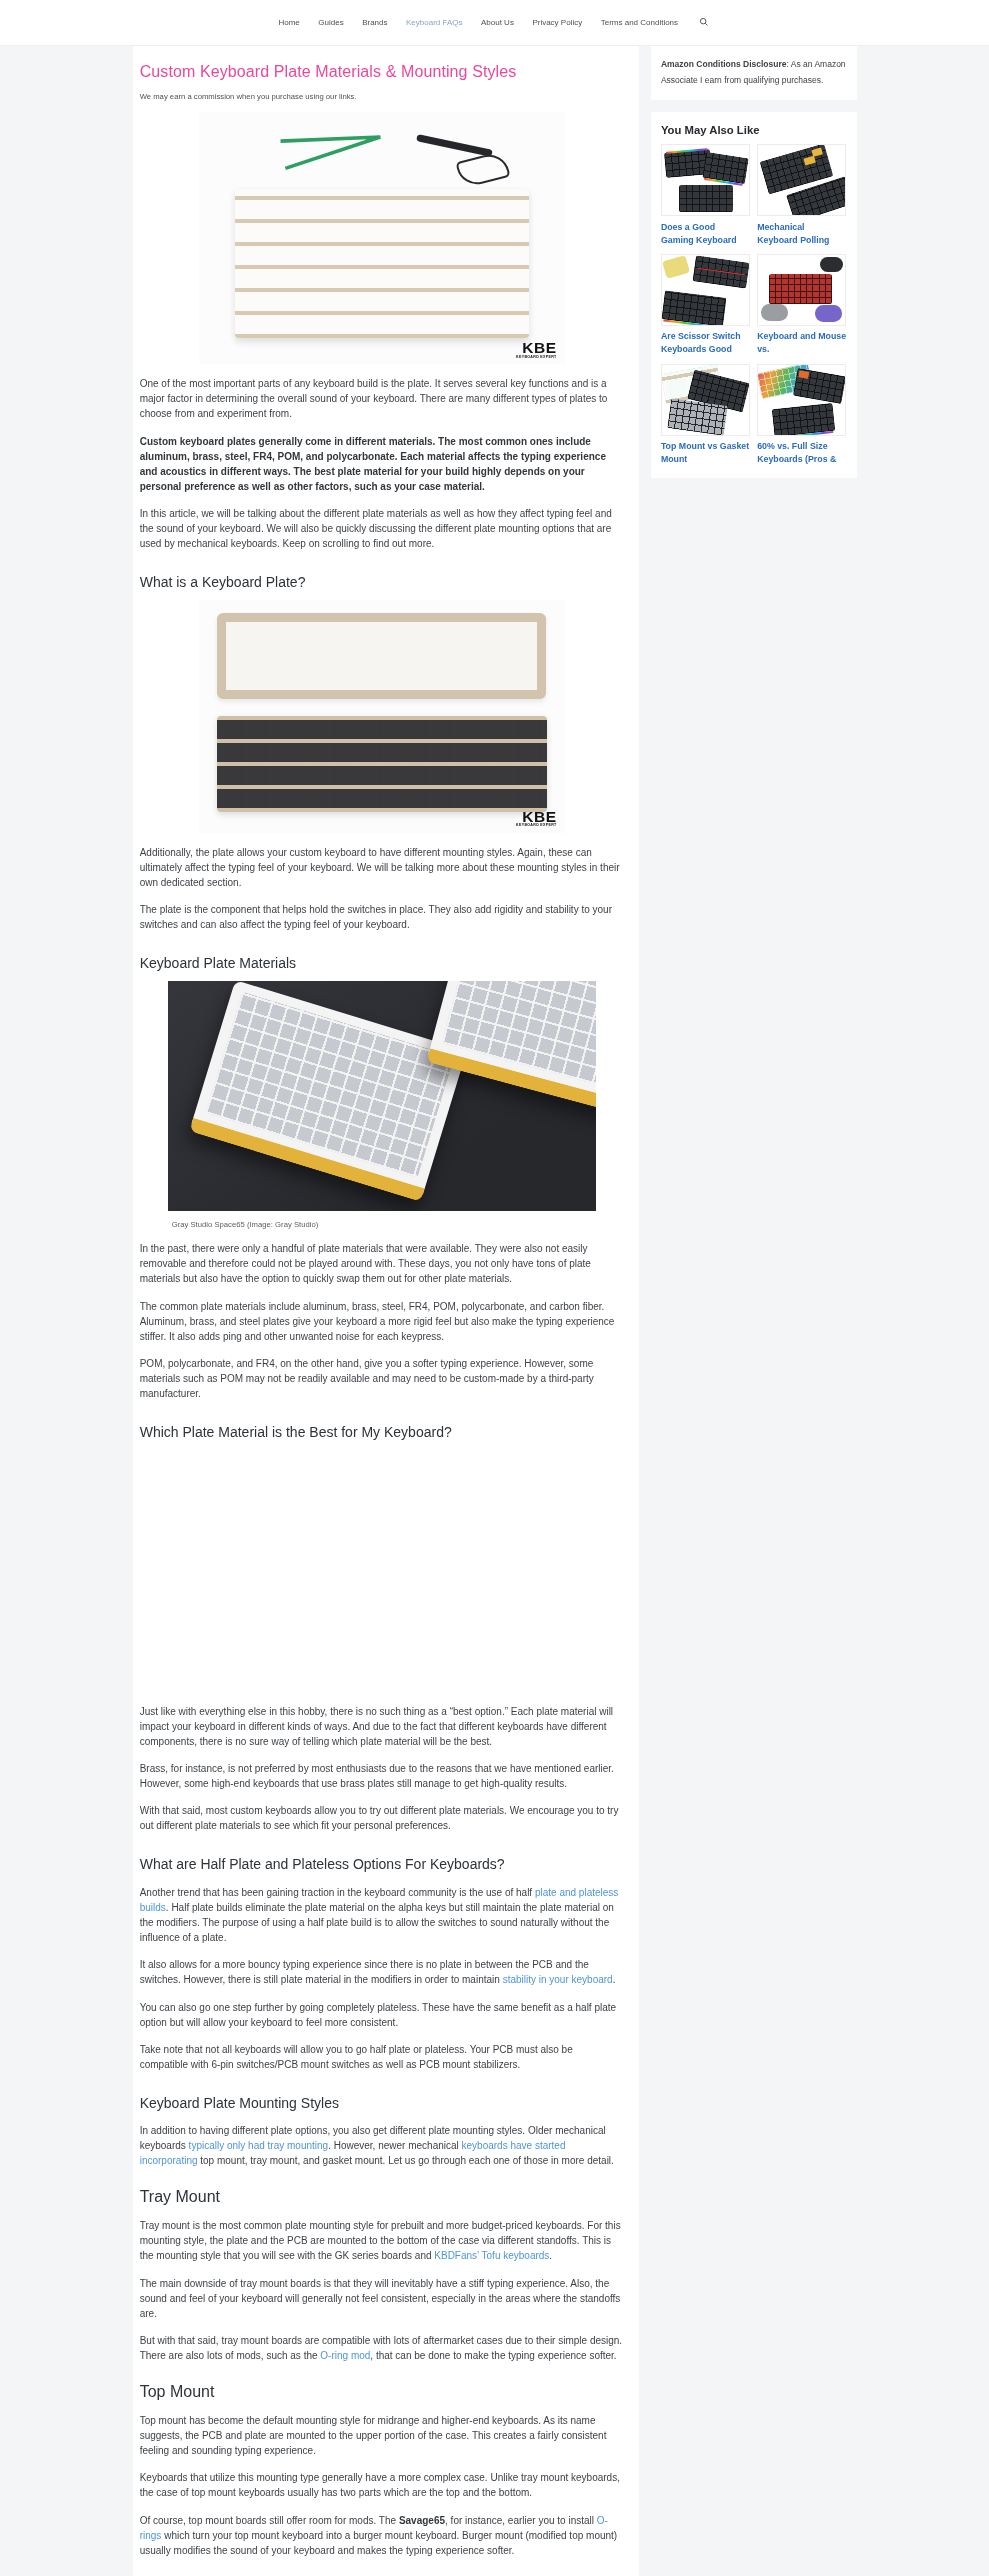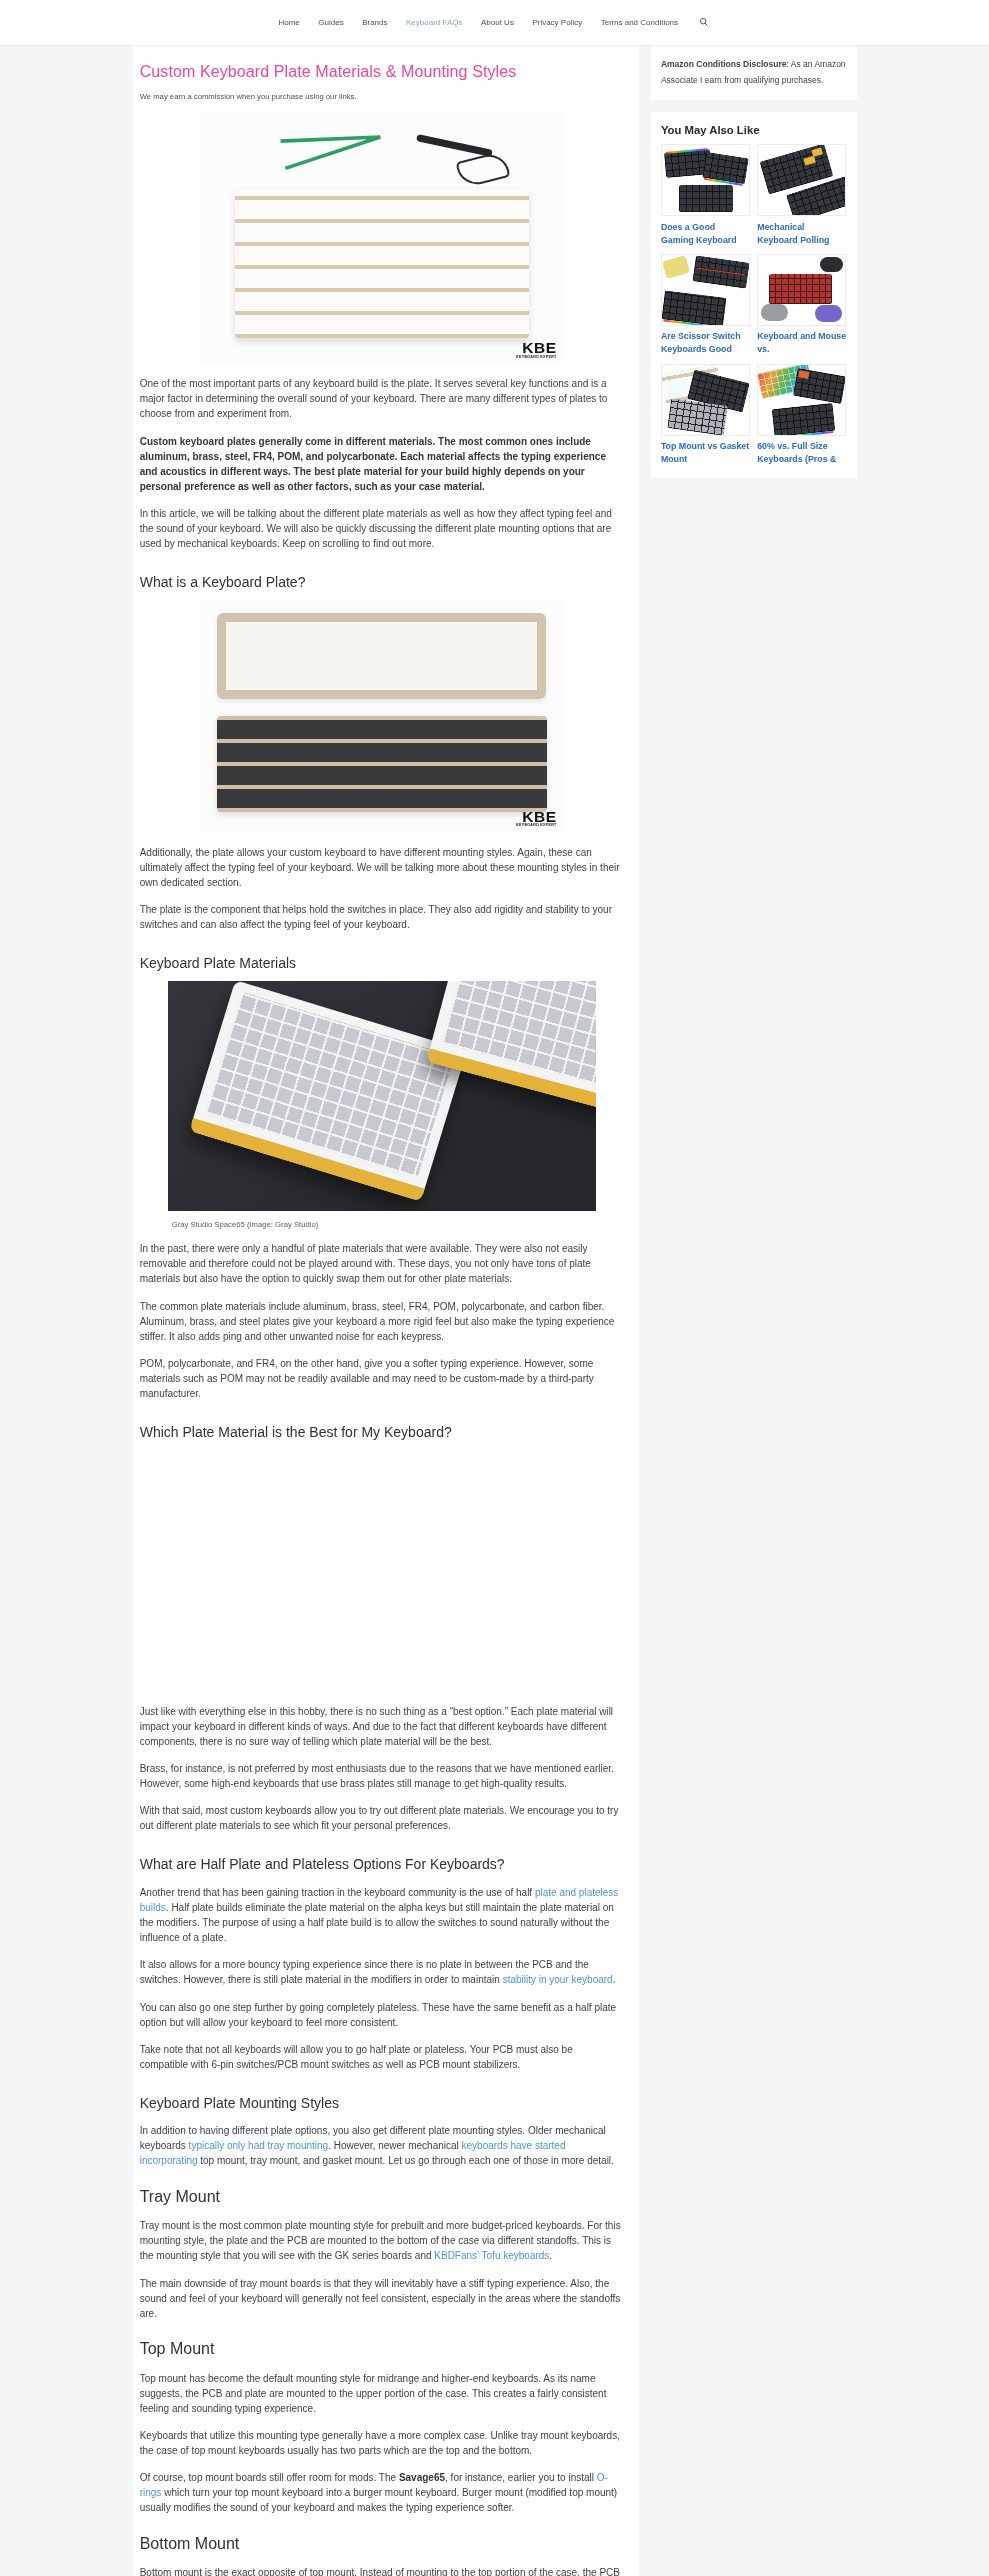--- a/index.html
+++ b/index.html
@@ -163,20 +163,21 @@
     <p class="bp">You can also go one step further by going completely plateless. These have the same benefit as a half plate option but will allow your keyboard to feel more consistent.</p>
     <p class="bp">Take note that not all keyboards will allow you to go half plate or plateless. Your PCB must also be compatible with 6-pin switches/PCB mount switches as well as PCB mount stabilizers.</p>
 
     <h2>Keyboard Plate Mounting Styles</h2>
 
     <p class="bp"><span>In addition to having different plate options, you also get different plate mounting styles. Older mechanical keyboards </span><a class="lnk">typically only had tray mounting</a><span>. However, newer mechanical </span><a class="lnk">keyboards have started incorporating</a><span> top mount, tray mount, and gasket mount. Let us go through each one of those in more detail.</span></p>
 
     <h3>Tray Mount</h3>
     <p class="bp"><span>Tray mount is the most common plate mounting style for prebuilt and more budget-priced keyboards. For this mounting style, the plate and the PCB are mounted to the bottom of the case via different standoffs. This is the mounting style that you will see with the GK series boards and </span><a class="lnk">KBDFans’ Tofu keyboards</a><span>.</span></p>
     <p class="bp">The main downside of tray mount boards is that they will inevitably have a stiff typing experience. Also, the sound and feel of your keyboard will generally not feel consistent, especially in the areas where the standoffs are.</p>
+    <p class="bp"><span>But with that said, tray mount boards are compatible with lots of aftermarket cases due to their simple design. There are also lots of mods, such as the </span><a class="lnk">O-ring mod</a><span>, that can be done to make the typing experience softer.</span></p>
 
     <h3>Top Mount</h3>
     <p class="bp">Top mount has become the default mounting style for midrange and higher-end keyboards. As its name suggests, the PCB and plate are mounted to the upper portion of the case. This creates a fairly consistent feeling and sounding typing experience.</p>
     <p class="bp">Keyboards that utilize this mounting type generally have a more complex case. Unlike tray mount keyboards, the case of top mount keyboards usually has two parts which are the top and the bottom.</p>
     <p class="bp"><span>Of course, top mount boards still offer room for mods. The </span><strong>Savage65</strong><span>, for instance, earlier you to install </span><a class="lnk">O-rings</a><span> which turn your top mount keyboard into a burger mount keyboard. Burger mount (modified top mount) usually modifies the sound of your keyboard and makes the typing experience softer.</span></p>
 
     <h3>Bottom Mount</h3>
     <p class="bp">Bottom mount is the exact opposite of top mount. Instead of mounting to the top portion of the case, the PCB and plate are mounted to the bottom of the board. However, unlike tray mount, there are no standoffs that can make the typing experience stiffer.</p>
 
   </div>

